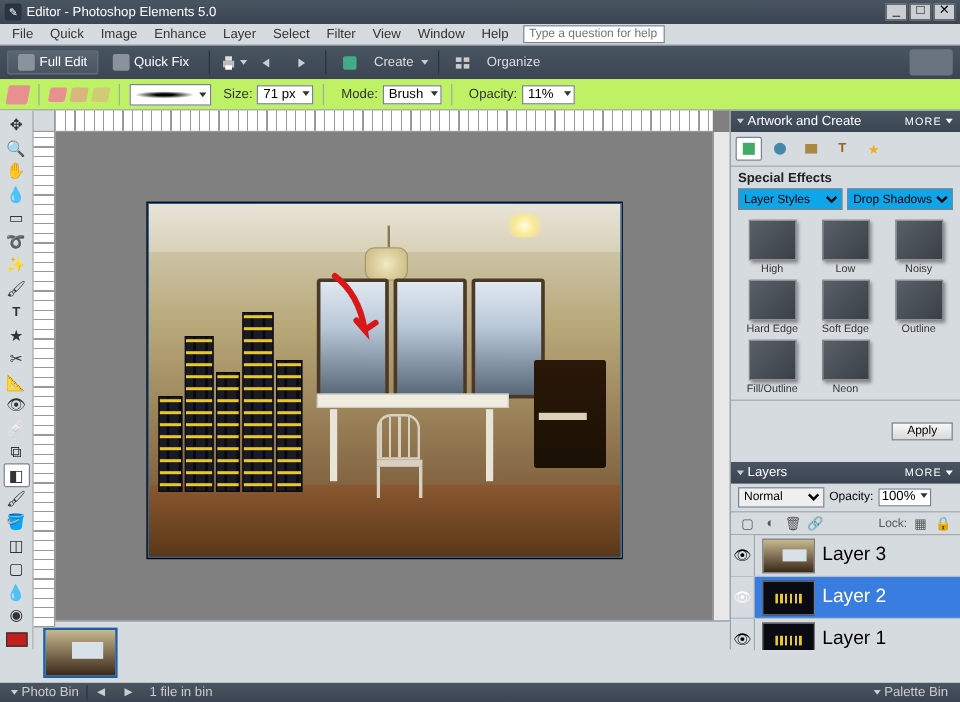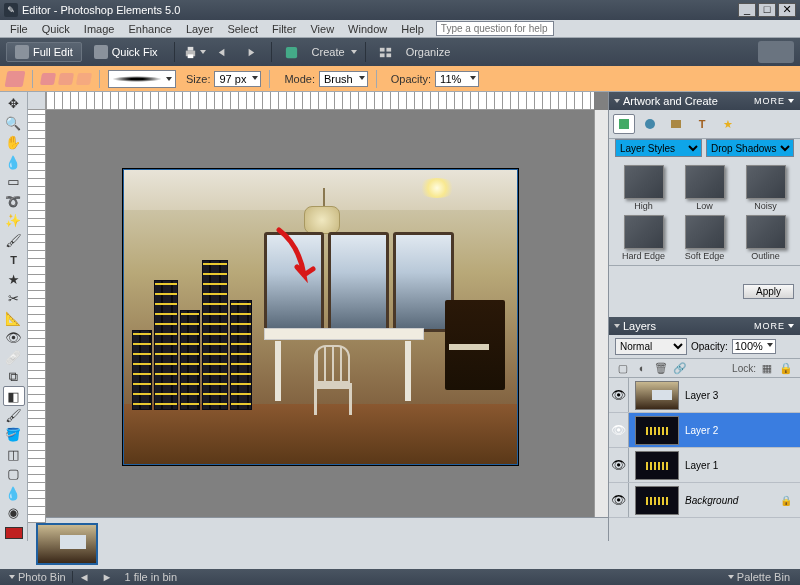--- a/index.html
+++ b/index.html
@@ -14,21 +14,21 @@
 .menubar .help-input { margin-left:4px; border:1px solid #7a8290; padding:1px 4px; font-size:10px; width:118px; background:#fff; }
 .toolbar1 { background:linear-gradient(#4a5562,#3a4452); height:28px; display:flex; align-items:center; padding:0 6px; gap:4px; color:#fff; }
 .tab-btn { display:flex; align-items:center; gap:4px; padding:2px 8px; cursor:pointer; border-radius:2px; }
 .tab-btn.active { background:linear-gradient(#5a6572,#4a5462); border:1px solid #6a7480; }
 .tab-btn .tbicon { width:14px; height:14px; background:#8a929c; border-radius:2px; }
 .tsep { width:1px; height:20px; background:#2a323c; margin:0 4px; }
 .tbutton { width:24px; height:22px; display:flex; align-items:center; justify-content:center; cursor:pointer; border-radius:2px; color:#ccc; }
 .tlabel { color:#ddd; margin-left:4px; font-size:11px; cursor:pointer; }
 .dropdown-arrow { display:inline-block; border-left:3px solid transparent; border-right:3px solid transparent; border-top:4px solid #ccc; margin-left:2px; }
 .camera { width:36px; height:22px; background:#6a7480; border-radius:3px; margin-left:auto; }
-.optbar { background:#fdba74; height:26px; display:flex; align-items:center; padding:0 6px; gap:4px; border-bottom:1px solid #a0a8b0; }
+.optbar { background:#bef264; height:26px; display:flex; align-items:center; padding:0 6px; gap:4px; border-bottom:1px solid #a0a8b0; }
 .optbar .eraser { width:18px; height:16px; background:#e89090; border-radius:2px; transform:skewX(-10deg); }
 .optbar .eraser.small { width:14px; height:12px; }
 .optbar .brush-preview { width:68px; height:18px; background:#fff; border:1px solid #7a8290; display:flex; align-items:center; justify-content:center; }
 .optbar .brush-preview .stroke { width:50px; height:6px; background:radial-gradient(ellipse,#000 20%,transparent 70%); border-radius:50%; }
 .optbar .label { color:#333; margin-left:6px; }
 .optbar .field { background:#fff; border:1px solid #7a8290; padding:1px 14px 1px 4px; position:relative; min-width:44px; }
 .optbar .field-arrow { position:absolute; right:2px; top:4px; border-left:3px solid transparent; border-right:3px solid transparent; border-top:4px solid #333; }
 .optbar .osep { width:1px; height:18px; background:#a0a8b0; margin:0 4px; }
 .main { display:flex; height:449px; }
 .toolbox { width:28px; background:#d6dbe0; border-right:1px solid #a0a8b0; display:flex; flex-direction:column; align-items:center; padding:2px 0; gap:0; }
@@ -97,21 +97,21 @@
 .layers-icons .li { width:16px; height:14px; display:flex; align-items:center; justify-content:center; cursor:pointer; }
 .layers-icons .lock-label { margin-left:auto; font-size:10px; }
 .layers-list { flex:1; overflow:auto; }
 .layer-row { display:flex; align-items:center; height:35px; border-bottom:1px solid #b8bec6; cursor:pointer; }
 .layer-row.selected { background:#3a7de0; color:#fff; }
 .layer-row .eye-box { width:20px; align-self:stretch; background:#d6dbe0; border-right:1px solid #a0a8b0; display:flex; align-items:center; justify-content:center; font-size:12px; }
 .layer-row .thumb { width:44px; height:29px; margin:0 6px; border:1px solid #777; background:linear-gradient(180deg,#c8b890 0%,#3a2818 100%); position:relative; }
 .layer-row .thumb.dark { background:#0a0a14; }
 .layer-row .thumb .mini-win { position:absolute; left:16px; top:8px; width:20px; height:10px; background:#d8e0e8; }
 .layer-row .thumb.dark .mini-lit { position:absolute; left:10px; top:10px; width:22px; height:8px; background:repeating-linear-gradient(90deg,#e8c830 0 2px,transparent 2px 4px); }
-.layer-row .lname { flex:1; font-size:10px; }
+.layer-row .lname { flex:1; font-size:16px; }
 .layer-row.bg .lname { font-style:italic; }
 .layer-row .lock { width:16px; font-size:10px; margin-right:4px; }
 .bottombar { background:linear-gradient(#4a5562,#3a4452); display:flex; height:16px; align-items:center; padding:0 4px; color:#ccc; font-size:10px; position:absolute; bottom:0; left:0; right:0; }
 .bottombar .seg { display:flex; align-items:center; gap:4px; padding:0 6px; cursor:pointer; }
 .bottombar .chev { border-top:3px solid transparent; border-bottom:3px solid transparent; border-left:4px solid #ccc; transform:rotate(90deg); }
 .bottombar .sep { width:1px; height:12px; background:#2a323c; }
 .bottombar .right { margin-left:auto; }
 .photobin { position:absolute; left:28px; right:192px; bottom:16px; height:52px; background:#d6dbe0; border-top:1px solid #8a929c; display:flex; align-items:center; padding:4px 8px; }
 .photobin .thumb { width:62px; height:42px; border:2px solid #2060a0; background:linear-gradient(180deg,#c8b890 0%,#3a2818 100%); position:relative; }
 .photobin .thumb .mini-win { position:absolute; left:22px; top:10px; width:26px; height:14px; background:#d8e0e8; }
@@ -198,21 +198,21 @@
   <div class="osep"></div>
   <div class="eraser small"></div>
   <div class="eraser small" style="opacity:.6"></div>
   <div class="eraser small" style="opacity:.4"></div>
   <div class="osep"></div>
   <div class="brush-preview">
       <div class="stroke"></div>
       <span class="field-arrow" style="position:static;margin-left:4px"></span>
     </div>
   <span class="label">Size:</span>
-  <div class="field"><span>97 px</span><span class="field-arrow"></span></div>
+  <div class="field"><span>71 px</span><span class="field-arrow"></span></div>
   <div class="osep"></div>
   <span class="label">Mode:</span>
   <div class="field"><span>Brush</span><span class="field-arrow"></span></div>
   <div class="osep"></div>
   <span class="label">Opacity:</span>
   <div class="field"><span>11%</span><span class="field-arrow"></span></div>
 </div>
 
 <div class="main">
 
@@ -316,20 +316,21 @@
           </svg>
         </div>
       <div class="efftab">
           <svg width="14" height="14">
             <rect x="2" y="3" width="10" height="8" fill="#a84"></rect>
           </svg>
         </div>
       <div class="efftab" style="color:#a06020;font-weight:bold">T</div>
       <div class="efftab" style="color:#e8b020">★</div>
     </div>
+    <div class="section-title">Special Effects</div>
     <div class="dropdowns">
       <select><option>Layer Styles</option></select>
       <select><option>Drop Shadows</option></select>
     </div>
     <div class="effects-grid">
       <div class="effect-item">
           <div class="effect-swatch"></div>
           <span class="effect-label">High</span>
         </div>
       <div class="effect-item">
@@ -344,20 +345,28 @@
           <div class="effect-swatch"></div>
           <span class="effect-label">Hard Edge</span>
         </div>
       <div class="effect-item">
           <div class="effect-swatch"></div>
           <span class="effect-label">Soft Edge</span>
         </div>
       <div class="effect-item">
           <div class="effect-swatch"></div>
           <span class="effect-label">Outline</span>
+        </div>
+      <div class="effect-item">
+          <div class="effect-swatch"></div>
+          <span class="effect-label">Fill/Outline</span>
+        </div>
+      <div class="effect-item">
+          <div class="effect-swatch"></div>
+          <span class="effect-label">Neon</span>
         </div>
     </div>
     <div class="apply-row">
         <button class="apply-btn">Apply</button>
       </div>
 
     <div class="panel-header">
       <span class="chev"></span>
       <span class="title">Layers</span>
       <span class="more">MORE</span>

